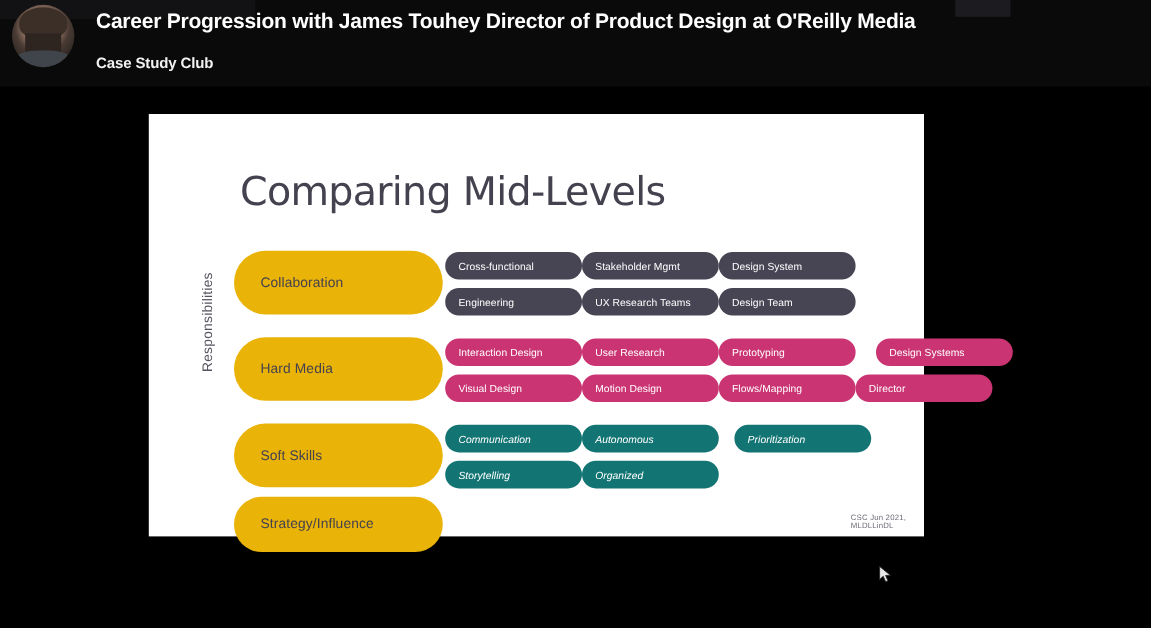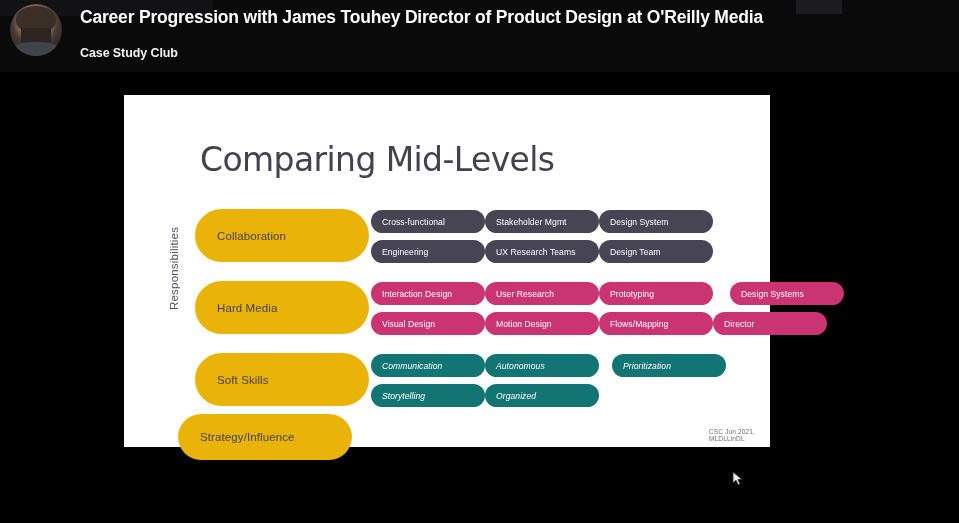--- a/index.html
+++ b/index.html
@@ -176,21 +176,21 @@
     color: #44424f;
     font-size: 11.5px;
     letter-spacing: 0.1px;
     display: flex;
     align-items: center;
     padding-left: 22px;
   }
   .cat-collab   { left: 71px; top: 114px;  height: 53px; }
   .cat-hard     { left: 71px; top: 186px;  height: 53px; }
   .cat-soft     { left: 71px; top: 258px;  height: 53px; }
-  .cat-strategy { left: 54px; top: 319px;  height: 46px; }
+  .cat-strategy { left: 71px; top: 319px;  height: 46px; }
 
   .tag {
     position: absolute;
     width: 114px;
     height: 23px;
     border-radius: 14px;
     color: #ffffff;
     font-size: 8.6px;
     letter-spacing: 0.05px;
     display: flex;

